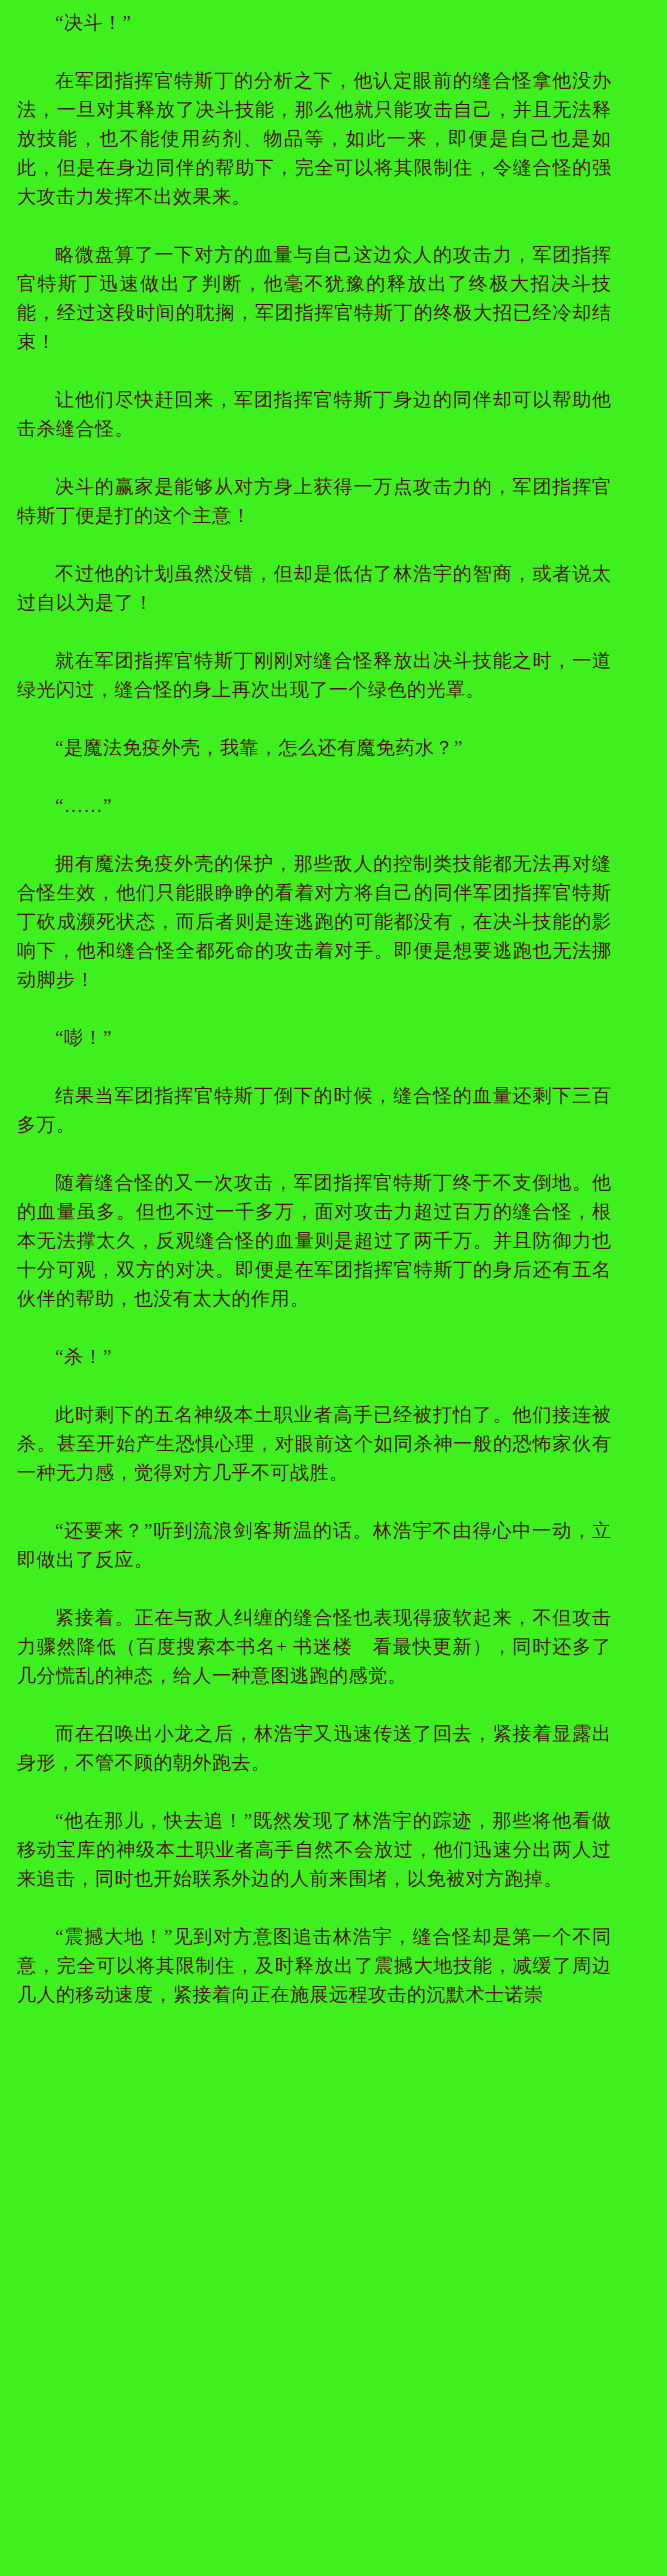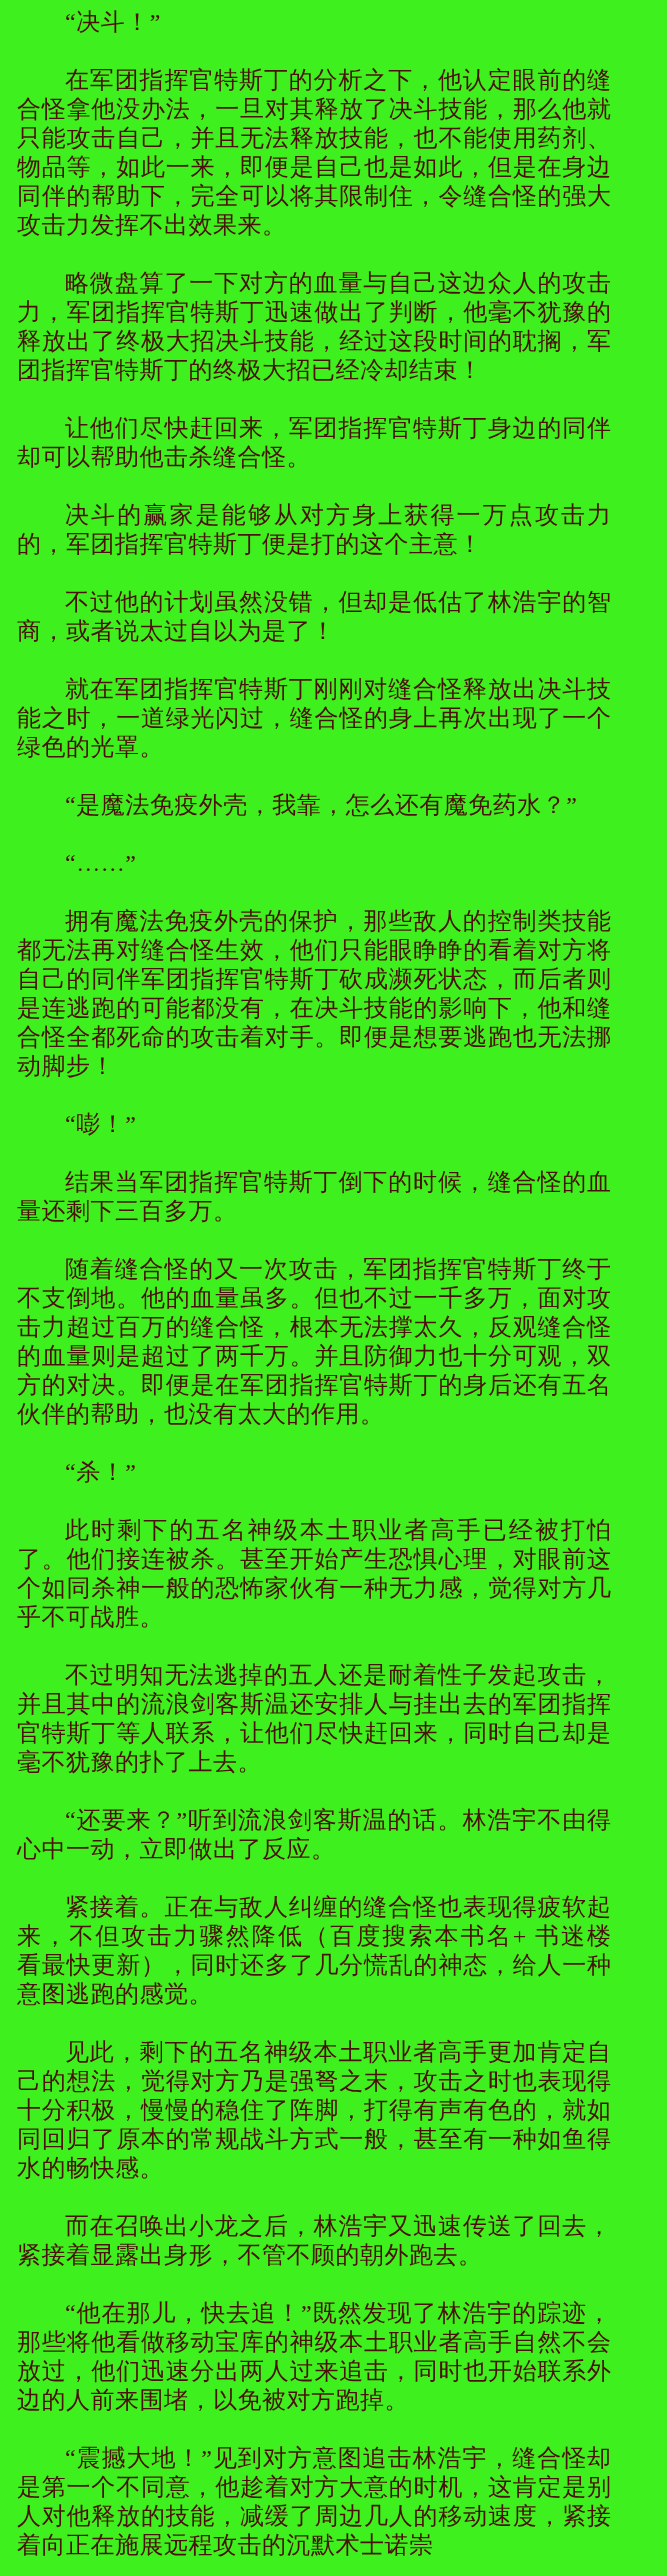--- a/index.html
+++ b/index.html
@@ -14,21 +14,21 @@
   }
   .page {
     box-sizing: border-box;
     width: 668px;
     height: 2576px;
   }
   .content {
     box-sizing: border-box;
     width: 624px;
     padding: 7.6px 12.4px 0 17px;
-    font-size: 24px;
+    font-size: 19px;
     line-height: 29px;
     text-align: justify;
     letter-spacing: 0.5px;
   }
   .content p {
     margin: 0 0 29px 0;
     text-indent: 2em;
     word-break: break-all;
   }
 </style>
@@ -45,22 +45,20 @@
       <p>不过他的计划虽然没错，但却是低估了林浩宇的智商，或者说太过自以为是了！</p>
       <p>就在军团指挥官特斯丁刚刚对缝合怪释放出决斗技能之时，一道绿光闪过，缝合怪的身上再次出现了一个绿色的光罩。</p>
       <p>“是魔法免疫外壳，我靠，怎么还有魔免药水？”</p>
       <p>“……”</p>
       <p>拥有魔法免疫外壳的保护，那些敌人的控制类技能都无法再对缝合怪生效，他们只能眼睁睁的看着对方将自己的同伴军团指挥官特斯丁砍成濒死状态，而后者则是连逃跑的可能都没有，在决斗技能的影响下，他和缝合怪全都死命的攻击着对手。即便是想要逃跑也无法挪动脚步！</p>
       <p>“嘭！”</p>
       <p>结果当军团指挥官特斯丁倒下的时候，缝合怪的血量还剩下三百多万。</p>
       <p>随着缝合怪的又一次攻击，军团指挥官特斯丁终于不支倒地。他的血量虽多。但也不过一千多万，面对攻击力超过百万的缝合怪，根本无法撑太久，反观缝合怪的血量则是超过了两千万。并且防御力也十分可观，双方的对决。即便是在军团指挥官特斯丁的身后还有五名伙伴的帮助，也没有太大的作用。</p>
       <p>“杀！”</p>
       <p>此时剩下的五名神级本土职业者高手已经被打怕了。他们接连被杀。甚至开始产生恐惧心理，对眼前这个如同杀神一般的恐怖家伙有一种无力感，觉得对方几乎不可战胜。</p>
-      <p>不过明知无法逃掉的五人还是耐着性子发起攻击，并且其中的流浪剑客斯温还安排人与挂出去的军团指挥官特斯丁等人联系，让他们尽快赶回来，同时自己却是毫不犹豫的扑了上去。</p>
       <p>“还要来？”听到流浪剑客斯温的话。林浩宇不由得心中一动，立即做出了反应。</p>
       <p>紧接着。正在与敌人纠缠的缝合怪也表现得疲软起来，不但攻击力骤然降低（百度搜索本书名+ 书迷楼　看最快更新），同时还多了几分慌乱的神态，给人一种意图逃跑的感觉。</p>
-      <p>见此，剩下的五名神级本土职业者高手更加肯定自己的想法，觉得对方乃是强弩之末，攻击之时也表现得十分积极，慢慢的稳住了阵脚，打得有声有色的，就如同回归了原本的常规战斗方式一般，甚至有一种如鱼得水的畅快感。</p>
       <p>而在召唤出小龙之后，林浩宇又迅速传送了回去，紧接着显露出身形，不管不顾的朝外跑去。</p>
       <p>“他在那儿，快去追！”既然发现了林浩宇的踪迹，那些将他看做移动宝库的神级本土职业者高手自然不会放过，他们迅速分出两人过来追击，同时也开始联系外边的人前来围堵，以免被对方跑掉。</p>
-      <p>“震撼大地！”见到对方意图追击林浩宇，缝合怪却是第一个不同意，他趁着对方大意的时机，这肯定是别人对他释放的技能，减缓了周边几人的移动速度，紧接着向正在施展远程攻击的沉默术士诺崇</p>
+      <p>“震撼大地！”见到对方意图追击林浩宇，缝合怪却是第一个不同意，完全可以将其限制住，及时释放出了震撼大地技能，减缓了周边几人的移动速度，紧接着向正在施展远程攻击的沉默术士诺崇</p>
     </div>
 </div>
 
 
 </body></html>

